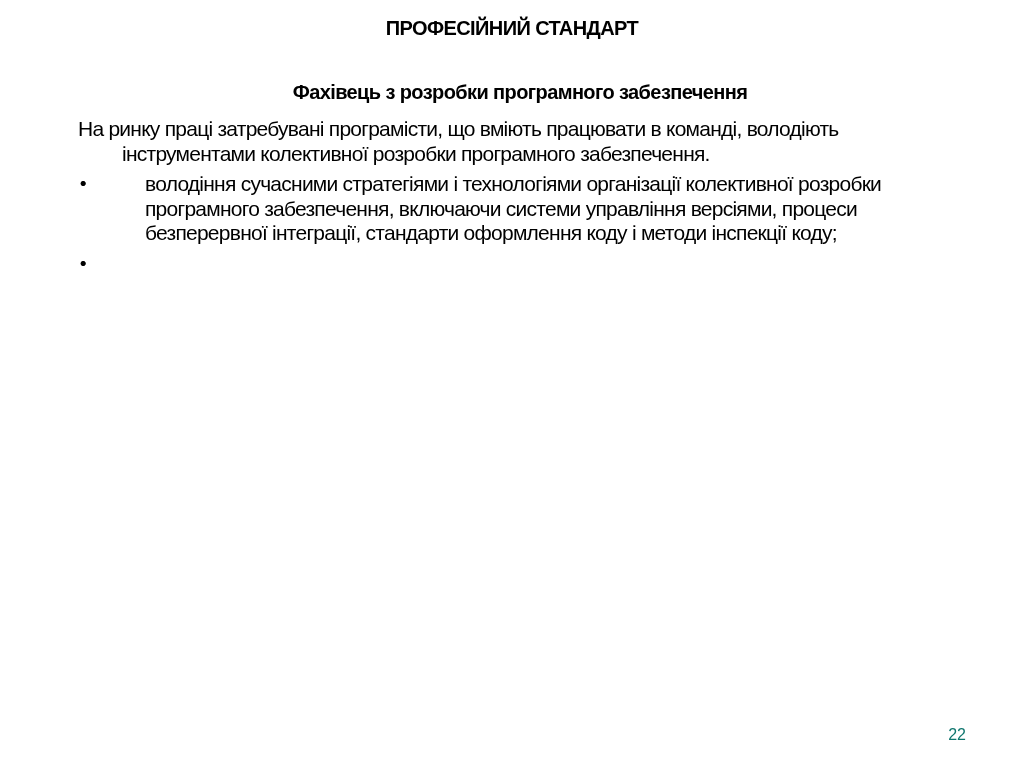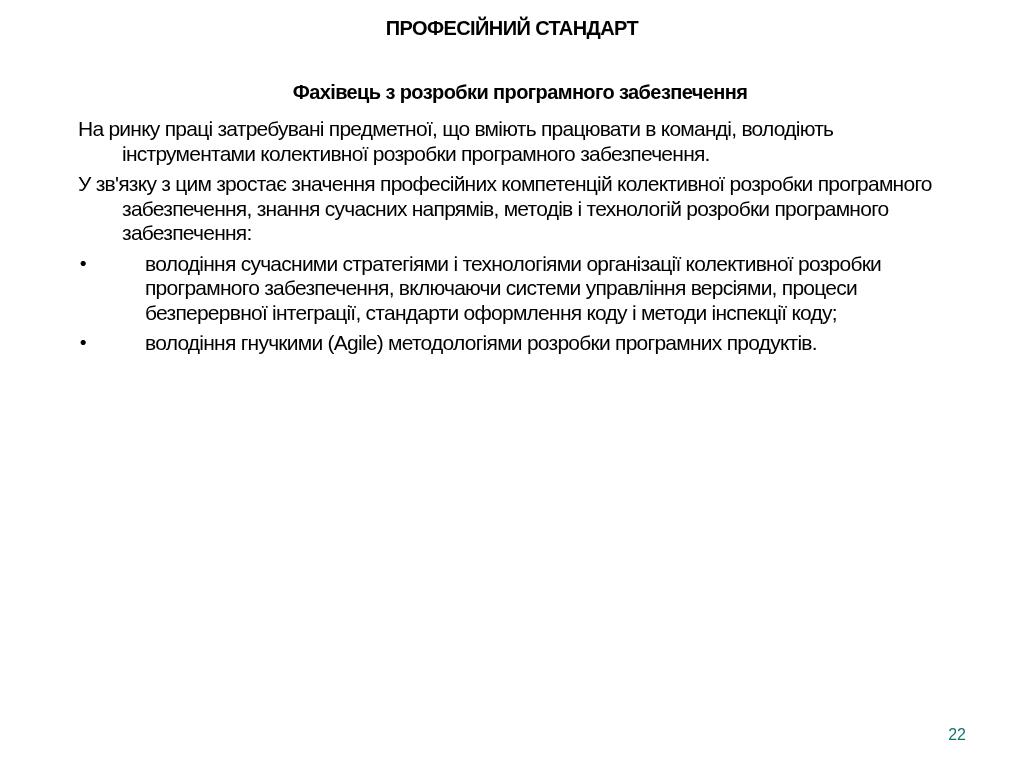--- a/index.html
+++ b/index.html
@@ -83,36 +83,34 @@
     }
   </style>
 </head>
 <body>
 
 <div class="slide">
   <div class="title">ПРОФЕСІЙНИЙ СТАНДАРТ</div>
   <div class="subtitle">Фахівець з розробки програмного забезпечення</div>
 
   <div class="body">
-    <p class="para">На ринку праці затребувані предметної, що вміють працювати в команді, володіють інструментами колективної розробки програмного забезпечення.</p>
-    <p class="para">У зв'язку з цим зростає значення професійних компетенцій колективної розробки програмного забезпечення, знання сучасних напрямів, методів і технологій розробки програмного забезпечення:</p>
+    <p class="para">На ринку праці затребувані програмісти, що вміють працювати в команді, володіють інструментами колективної розробки програмного забезпечення.</p>
 
     <ul class="bullet-list">
       <li class="bullet-item">
         <span class="bullet">•</span>
       </li>
       <li class="bullet-item">
         <span class="bullet">•</span>
         <span>володіння сучасними стратегіями і технологіями організації колективної розробки програмного забезпечення, включаючи системи управління версіями, процеси безперервної інтеграції, стандарти оформлення коду і методи інспекції коду;</span>
       </li>
       <li class="bullet-item">
         <span class="bullet">•</span>
       </li>
       <li class="bullet-item">
         <span class="bullet">•</span>
-        <span>володіння гнучкими (Agile) методологіями розробки програмних продуктів.</span>
       </li>
     </ul>
 
   </div>
 
   <div class="page-number">22</div>
 </div>
 
 </body></html>

